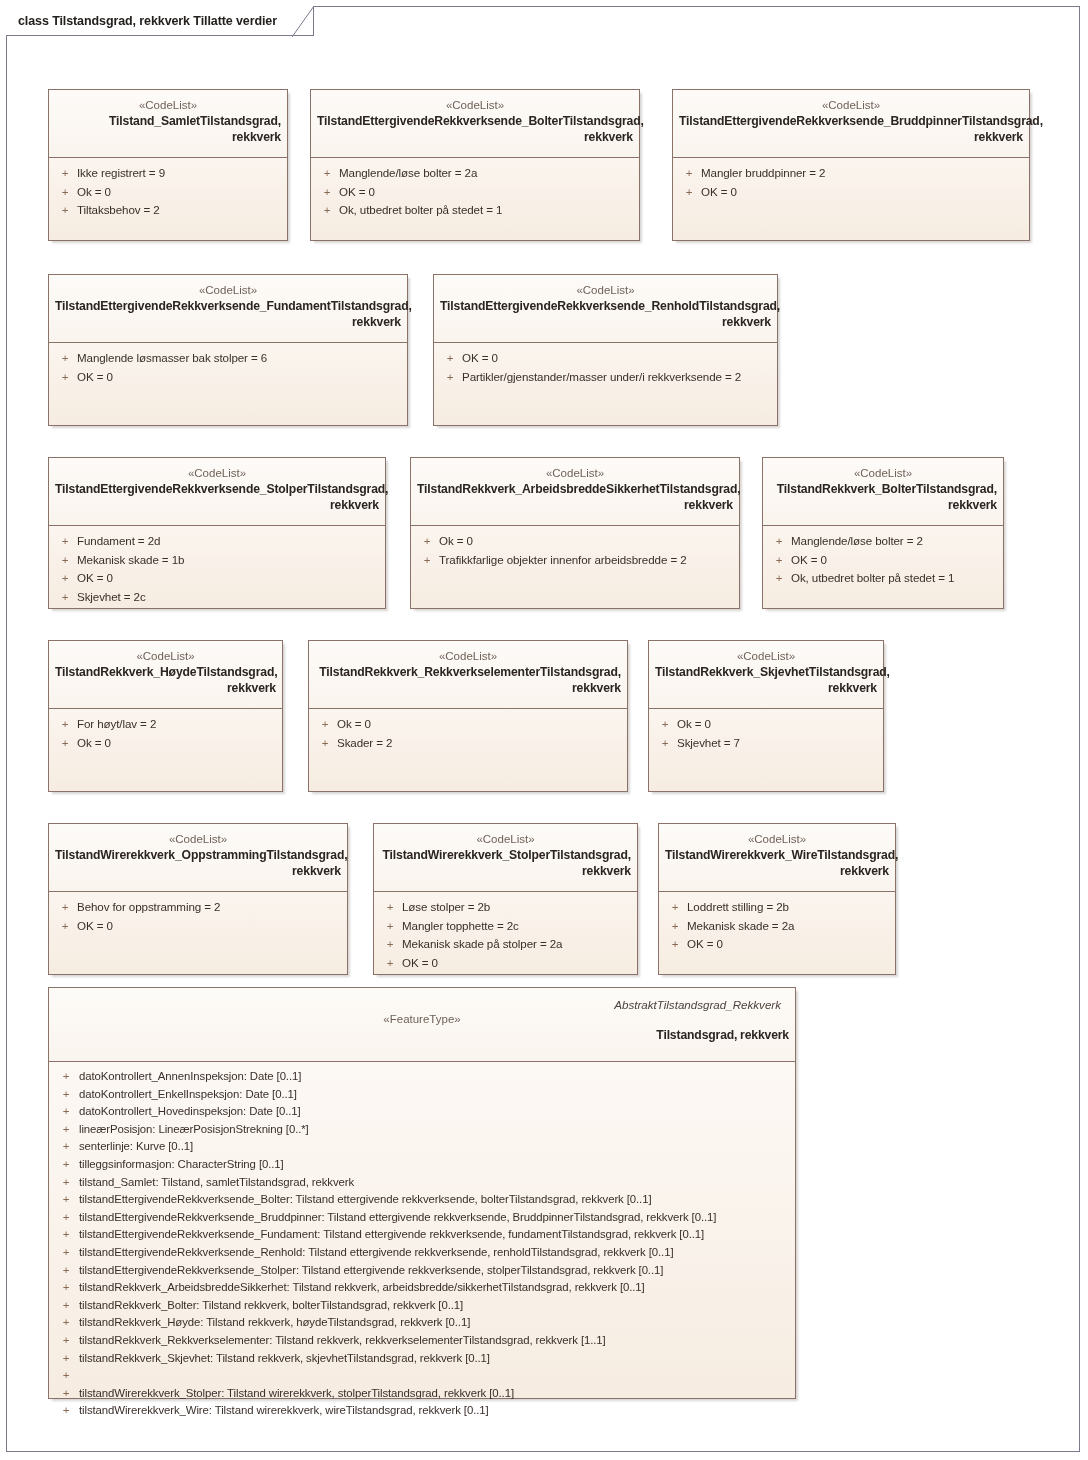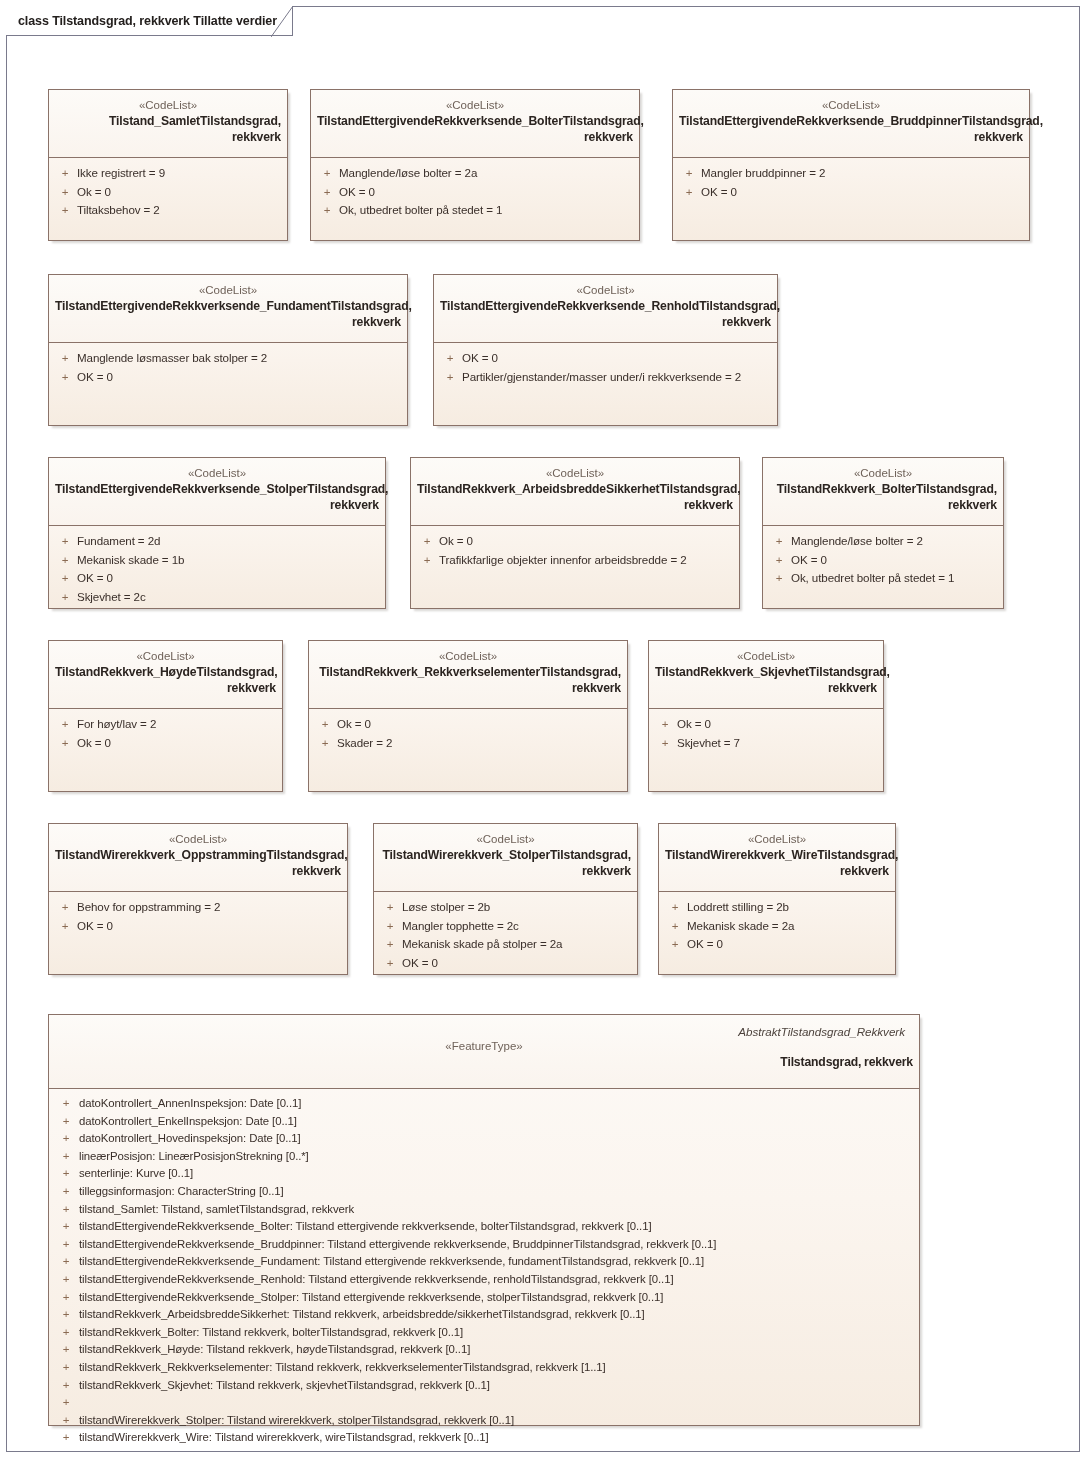--- a/index.html
+++ b/index.html
@@ -41,21 +41,21 @@
     align-items: center;
     background: #ffffff;
   }
   .frame-tab-inner {
     position: relative;
     height: 30px;
     box-sizing: border-box;
     border: 1px solid #7a7a8c;
     border-left: 0;
     border-top: 0;
-    padding: 0 15px 0 12px;
+    padding: 0 36px 0 12px;
     display: flex;
     align-items: center;
     background: #ffffff;
   }
   .frame-tab-label {
     font-size: 12.5px;
     font-weight: bold;
     color: #24201e;
     white-space: nowrap;
     letter-spacing: -0.1px;
@@ -213,21 +213,21 @@
       </div>
       <div class="uml" style="left: 48px; top: 245px; width: 360px; height: 152px;">
         <div class="uml-header" style="height: 68px;">
           <div class="stereotype">«CodeList»</div>
           <div class="cls-name">TilstandEttergivendeRekkverksende_FundamentTilstandsgrad,</div>
           <div class="cls-name">rekkverk</div>
         </div>
         <div class="uml-body">
           <div class="attr">
             <span class="vis">+</span>
-            <span>Manglende løsmasser bak stolper = 2</span>
+            <span>Manglende løsmasser bak stolper = 6</span>
           </div>
           <div class="attr">
             <span class="vis">+</span>
             <span>OK = 0</span>
           </div>
         </div>
       </div>
       <div class="uml" style="left: 433px; top: 245px; width: 345px; height: 152px;">
         <div class="uml-header" style="height: 68px;">
           <div class="stereotype">«CodeList»</div>
@@ -415,21 +415,21 @@
           <div class="attr">
             <span class="vis">+</span>
             <span>Mekanisk skade = 2a</span>
           </div>
           <div class="attr">
             <span class="vis">+</span>
             <span>OK  = 0</span>
           </div>
         </div>
       </div>
-      <div class="uml ft" style="left: 48px; top: 985px; width: 872px; height: 412px;">
+      <div class="uml ft" style="left: 48px; top: 958px; width: 748px; height: 412px;">
         <div class="uml-header" style="height: 74px;">
           <div class="abstract-label">AbstraktTilstandsgrad_Rekkverk</div>
           <div class="stereotype">«FeatureType»</div>
           <div class="cls-name">Tilstandsgrad, rekkverk</div>
         </div>
         <div class="uml-body">
           <div class="attr">
             <span class="vis">+</span>
             <span>datoKontrollert_AnnenInspeksjon: Date [0..1]</span>
           </div>

